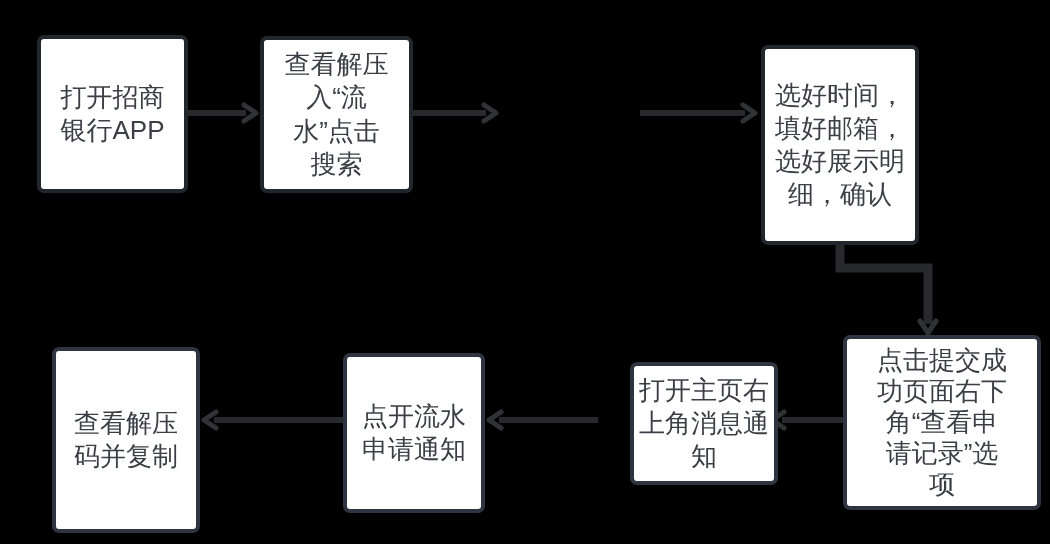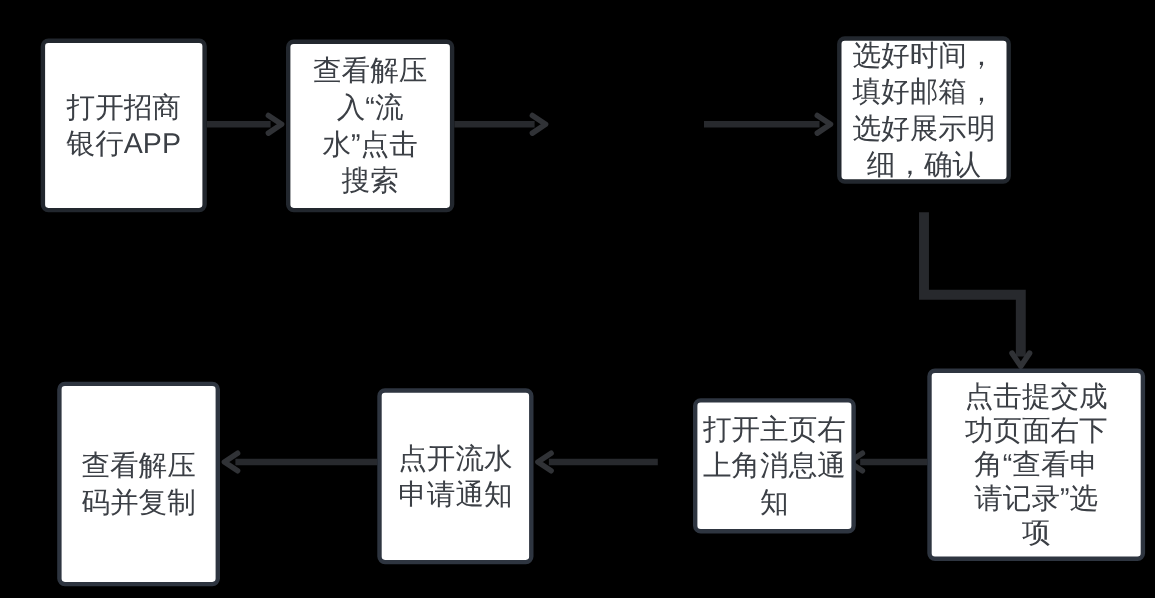--- a/index.html
+++ b/index.html
@@ -54,21 +54,21 @@
   .node.row-bottom {
     border-color: #2e3540;
   }
   .node-text {
     white-space: pre-line;
     padding: 2px 4px;
   }
   #n1 { left: 37px;  top: 35px;  width: 151px; height: 158px; }
   #n2 { left: 260px; top: 36px;  width: 153px; height: 157px; }
   #n3 { left: 502px; top: 37px;  width: 138px; height: 155px; }
-  #n4 { left: 761px; top: 33px;  width: 158px; height: 134px; }
+  #n4 { left: 761px; top: 45px;  width: 158px; height: 200px; }
   #n5 { left: 843px; top: 335px; width: 198px; height: 175px; line-height: 1.2; }
   #n6 { left: 630px; top: 362px; width: 148px; height: 123px; }
   #n7 { left: 343px; top: 353px; width: 142px; height: 160px; }
   #n8 { left: 52px;  top: 347px; width: 148px; height: 186px; }
 </style>
 </head>
 <body>
 
 <div id="canvas">
 

